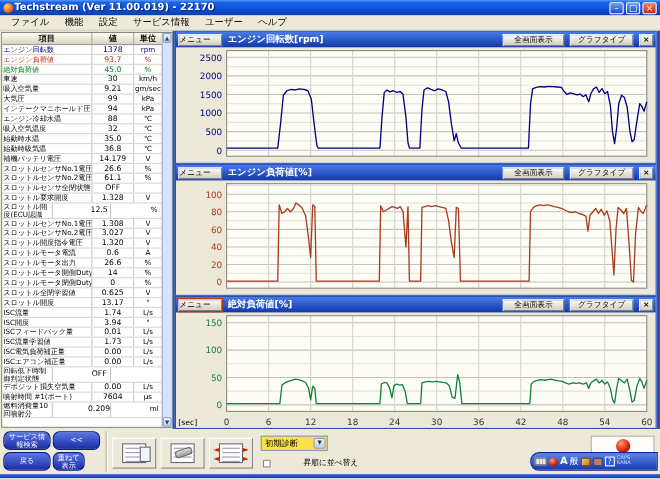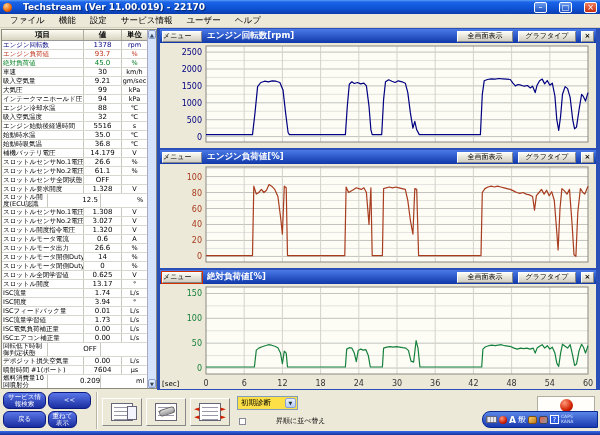--- a/index.html
+++ b/index.html
@@ -2,21 +2,21 @@
 <html><head>
 <meta charset="utf-8">
 <style>
   * { margin:0; padding:0; box-sizing:border-box; }
   body { width:600px; height:435px; font-family:"DejaVu Sans",sans-serif; }
   #win { position:relative; width:600px; height:435px; background:#ece9d8; overflow:hidden; }
 
   
   .titlebar { position:absolute; left:0; top:0; width:600px; height:14px;
     background:linear-gradient(180deg,#5a9cf8 0%,#1a63e8 15%,#0f55d8 55%,#0a3cb0 100%);
-    display:flex; align-items:center; padding:0 3px; gap:11px; }
+    display:flex; align-items:center; padding:0 3px; gap:1px; }
   .app-icon { width:9px; height:9px; border-radius:50%;
     background:radial-gradient(circle at 35% 30%,#ffd090,#f07010 55%,#b03000); flex:0 0 auto; }
   .title-text { color:#fff; font-size:9px; font-weight:bold; text-shadow:1px 1px 1px #04266e; flex:1;
     white-space:nowrap; overflow:hidden; }
   .winbtn { width:13px; height:11px; border:1px solid #fff; border-radius:2px; color:#fff;
     font-size:8px; line-height:9px; text-align:center;
     background:linear-gradient(#6a9cf0,#1a50c0); margin-left:1px; }
   .winbtn.close { background:linear-gradient(#f08060,#c52b10); }
 
   
@@ -181,25 +181,20 @@
           <div class="c-label">エンジン冷却水温</div>
           <div class="c-val">88</div>
           <div class="c-unit">℃</div>
         </div>
         <div class="trow">
           <div class="c-label">吸入空気温度</div>
           <div class="c-val">32</div>
           <div class="c-unit">℃</div>
         </div>
         <div class="trow">
-          <div class="c-label">エンジン始動後経過時間</div>
-          <div class="c-val">5516</div>
-          <div class="c-unit">s</div>
-        </div>
-        <div class="trow">
           <div class="c-label">始動時水温</div>
           <div class="c-val">35.0</div>
           <div class="c-unit">℃</div>
         </div>
         <div class="trow">
           <div class="c-label">始動時吸気温</div>
           <div class="c-val">36.8</div>
           <div class="c-unit">℃</div>
         </div>
         <div class="trow">

